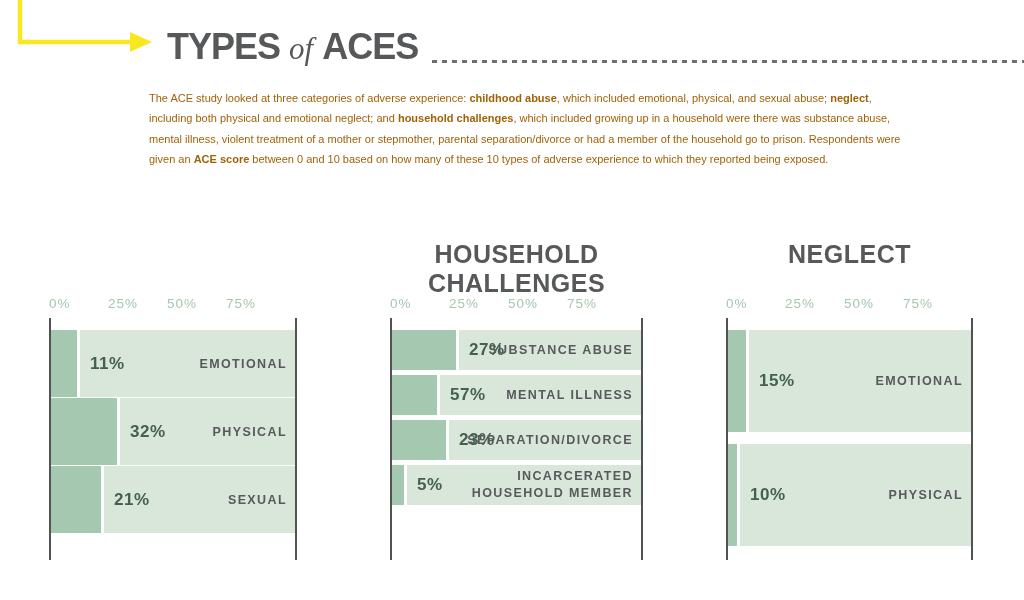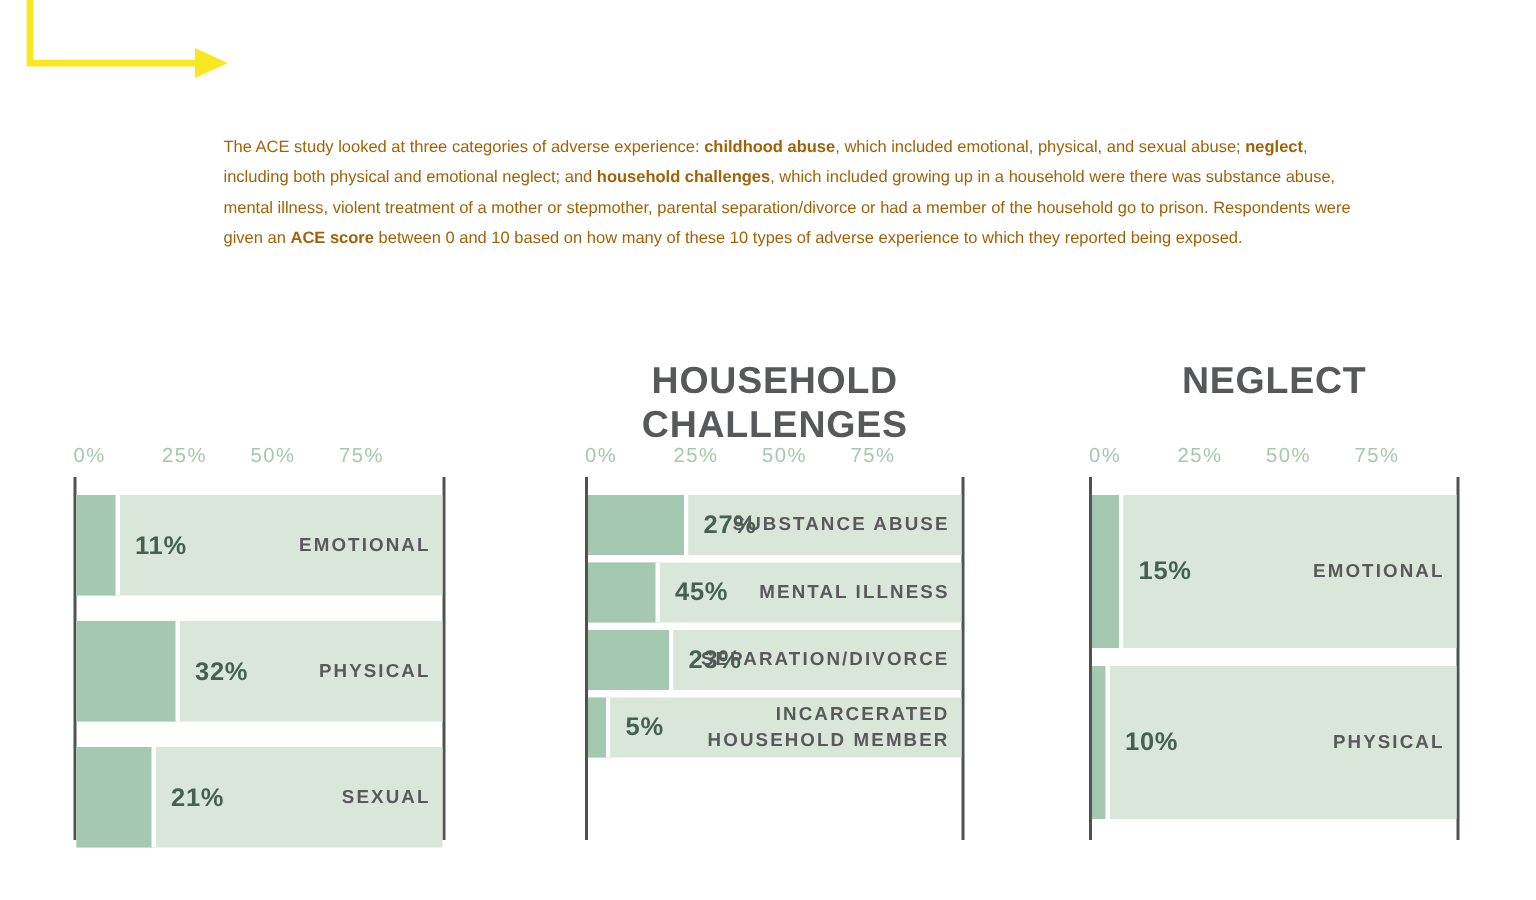--- a/index.html
+++ b/index.html
@@ -36,21 +36,21 @@
 
   .axis { position:absolute; top:56px; left:0; right:0; height:16px; }
   .axis-tick { position:absolute; top:0; font-size:13.5px; color:#a4c8ae; letter-spacing:1px; }
 
   .plot { position:absolute; top:78px; left:0; right:0; height:242px; }
   .vline { position:absolute; top:0; width:2px; height:242px; background:#515254; }
   .vline-left { left:0; } .vline-right { right:0; }
 
   .bars { position:absolute; top:12px; left:2px; right:2px; }
   .bar  { position:relative; background:#d8e7da; }
-  .chart-abuse .bar { height:67px; margin-bottom:17px; }
+  .chart-abuse .bar { height:67px; margin-bottom:1px; }
   .chart-household-challenges .bar { height:40px; margin-bottom:5px; }
   .chart-neglect .bar { height:102px; margin-bottom:12px; }
 
   .bar-fill { position:absolute; left:0; top:0; bottom:0; background:#a5c9b0;
               border-right:3px solid #ffffff; }
   .bar-value { position:absolute; top:50%; transform:translateY(-50%);
                font-size:17px; font-weight:600; color:#45604f; letter-spacing:0.5px;
                white-space:nowrap; }
   .bar-label { position:absolute; right:8px; top:50%; transform:translateY(-50%);
                text-align:right; font-size:12.5px; font-weight:600; color:#58595b;
@@ -61,20 +61,26 @@
 
 <div class="canvas">
 
   <div class="arrow-wrap">
     <svg width="170" height="60" viewBox="0 0 170 60" aria-hidden="true">
       <polyline points="20,0 20,42 132,42" fill="none" stroke="#f9e81f" stroke-width="4.5"></polyline>
       <polygon points="130,32 130,52 152,42" fill="#f9e81f"></polygon>
     </svg>
   </div>
 
+  <div class="header">
+    <span class="title-main">TYPES</span>
+    <span class="title-of">of</span>
+    <span class="title-main">ACES</span>
+    <div class="dotted-line"></div>
+  </div>
 
   <p class="intro" id="intro"><span>The ACE study looked at three categories of adverse experience: </span><b>childhood abuse</b><span>, which included emotional, physical, and sexual abuse; </span><b>neglect</b><span>, including both physical and emotional neglect; and </span><b>household challenges</b><span>, which included growing up in a household were there was substance abuse, mental illness, violent treatment of a mother or stepmother, parental separation/divorce or had a member of the household go to prison. Respondents were given an </span><b>ACE score</b><span> between 0 and 10 based on how many of these 10 types of adverse experience to which they reported being exposed.</span></p>
 
   <div id="charts">
       <div class="chart chart-abuse">
         <div class="axis">
           <span class="axis-tick" style="left: 0px;">0%</span>
           <span class="axis-tick" style="left: 59px;">25%</span>
           <span class="axis-tick" style="left: 118px;">50%</span>
           <span class="axis-tick" style="left: 177px;">75%</span>
@@ -113,21 +119,21 @@
           <div class="vline vline-left"></div>
           <div class="vline vline-right"></div>
           <div class="bars">
             <div class="bar">
               <div class="bar-fill" style="width: 64px;"></div>
               <div class="bar-value" style="left: 77px;">27%</div>
               <div class="bar-label">SUBSTANCE ABUSE</div>
             </div>
             <div class="bar">
               <div class="bar-fill" style="width: 45px;"></div>
-              <div class="bar-value" style="left: 58px;">45%</div>
+              <div class="bar-value" style="left: 58px;">57%</div>
               <div class="bar-label">MENTAL ILLNESS</div>
             </div>
             <div class="bar">
               <div class="bar-fill" style="width: 54px;"></div>
               <div class="bar-value" style="left: 67px;">23%</div>
               <div class="bar-label">SEPARATION/DIVORCE</div>
             </div>
             <div class="bar">
               <div class="bar-fill" style="width: 12px;"></div>
               <div class="bar-value" style="left: 25px;">5%</div>

